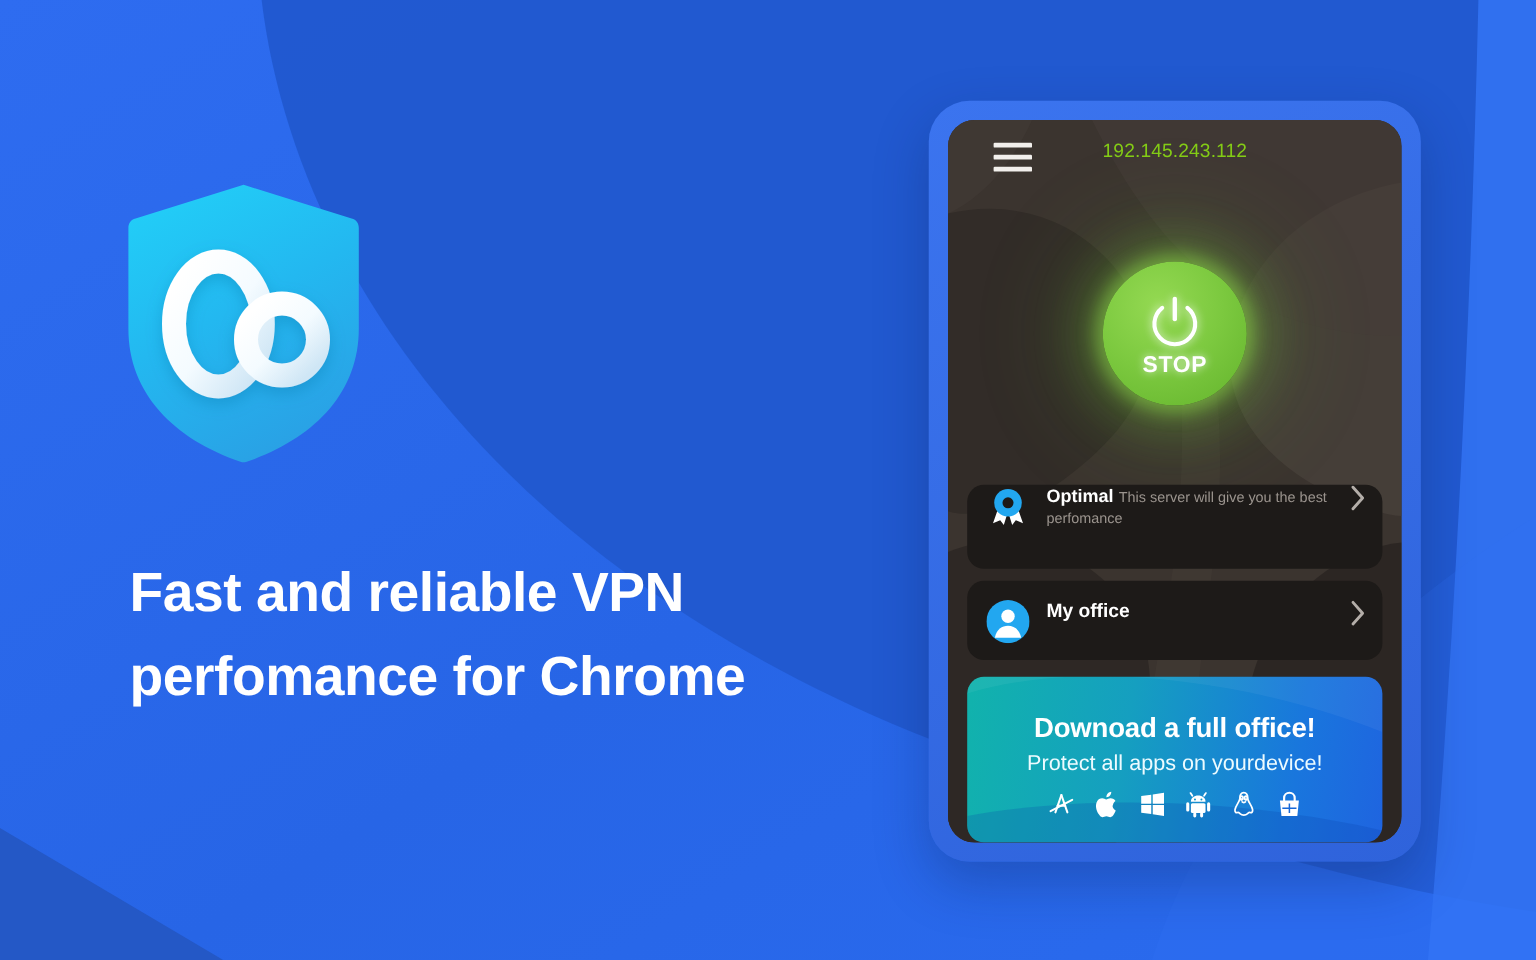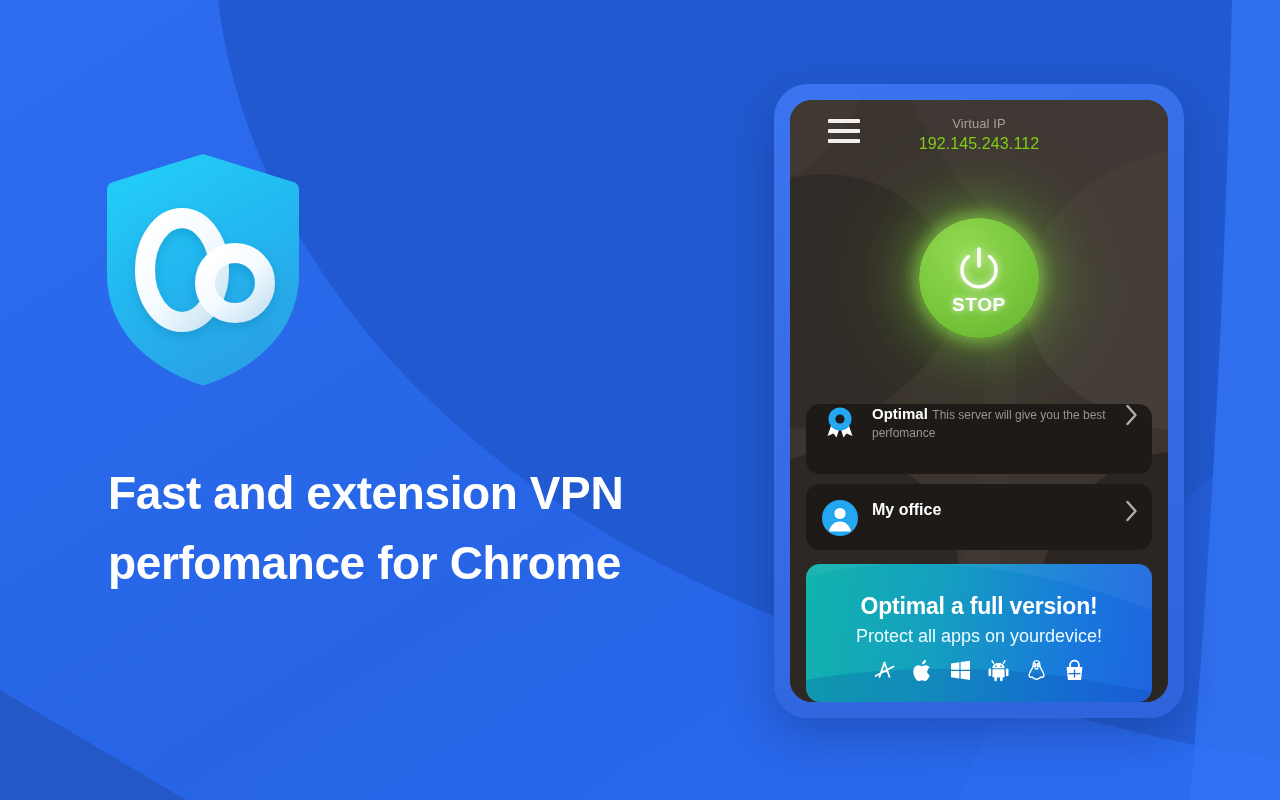--- a/index.html
+++ b/index.html
@@ -199,21 +199,21 @@
                C194 176 156 214 100 233 C99.3 233.3 96.7 233.3 96 233
                C40 214 2 176 2 122 L2 38 C2 34 4 31 8 30 Z" fill="url(#shieldG)"></path>
       <g filter="url(#markShadow)" fill="none" stroke="url(#markG)" stroke-width="20" stroke-linecap="round">
         <ellipse cx="77" cy="118" rx="37" ry="52"></ellipse>
         <circle cx="130" cy="131" r="30"></circle>
       </g>
     </svg>
   </div>
 
   <div class="headline">
-    <span class="ln">Fast and extension VPN</span>
+    <span class="ln">Fast and reliable VPN</span>
     <span class="ln">perfomance for Chrome</span>
   </div>
 </div>
 
 <div class="phone">
   <div class="phone-screen">
 
     <div class="screen-bg">
       <svg viewBox="0 0 378 602" xmlns="http://www.w3.org/2000/svg">
         <rect width="378" height="602" fill="#3b342f"></rect>
@@ -227,21 +227,20 @@
       </svg>
     </div>
 
     <div class="phone-header">
       <div class="hamburger">
         <span></span>
           <span></span>
           <span></span>
       </div>
       <div class="ip-block">
-        <div class="ip-label">Virtual IP</div>
         <div class="ip-value">192.145.243.112</div>
       </div>
     </div>
 
     <div class="power-area">
       <div class="power-btn">
         <span class="power-glyph">
           <svg viewBox="0 0 50 50" xmlns="http://www.w3.org/2000/svg">
             <path d="M14.5 13.5 A17 17 0 1 0 35.5 13.5" fill="none" stroke="#ffffff" stroke-width="3.4" stroke-linecap="round"></path>
             <line x1="25" y1="6" x2="25" y2="23" stroke="#ffffff" stroke-width="3.6" stroke-linecap="round"></line>
@@ -290,21 +289,21 @@
     </div>
 
     <div class="promo">
       <div class="promo-wave">
         <svg viewBox="0 0 346 138" xmlns="http://www.w3.org/2000/svg">
           <path d="M0,14 C90,-14 230,0 346,46 L346,0 L0,0 Z" fill="#ffffff" opacity=".05"></path>
           <path d="M0,116 C110,96 240,104 346,128 L346,138 L0,138 Z" fill="#0b3fa8" opacity=".22"></path>
         </svg>
       </div>
       <div class="promo-inner">
-        <div class="promo-title">Optimal a full version!</div>
+        <div class="promo-title">Downoad a full office!</div>
         <div class="promo-sub">Protect all apps on yourdevice!</div>
         <div class="promo-icons">
 
           <span class="pf-icon">
             <svg viewBox="0 0 25 25" xmlns="http://www.w3.org/2000/svg">
               <g stroke="#ffffff" stroke-width="1.7" stroke-linecap="round" fill="none">
                 <path d="M12.5 4.5 L7.5 19"></path>
                 <path d="M12.5 4.5 L17.5 19"></path>
                 <path d="M9.3 13.5 L15.7 13.5"></path>
                 <path d="M3.5 18 L21.5 8.5"></path>

